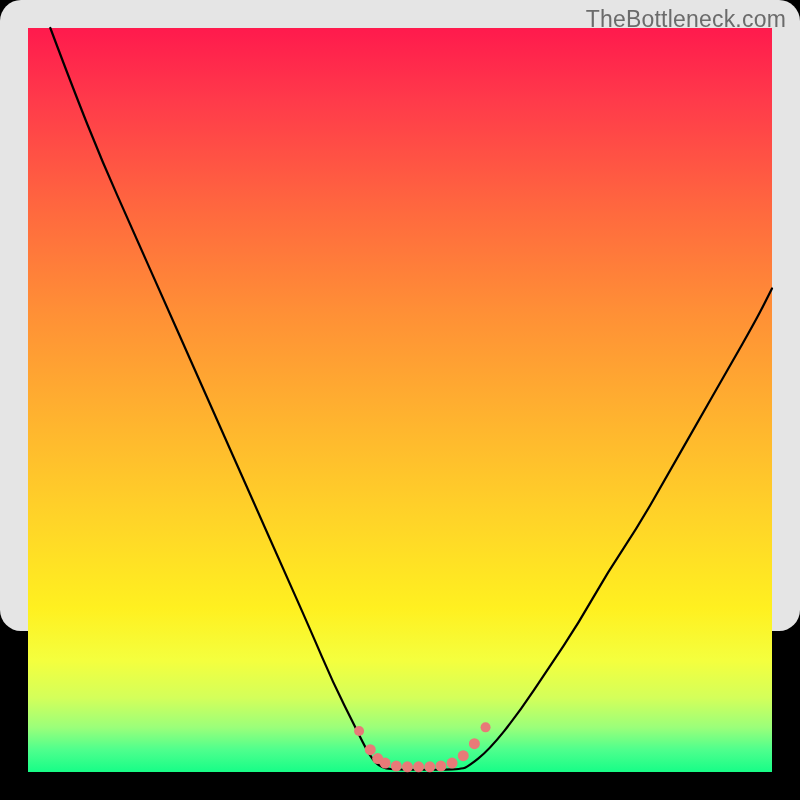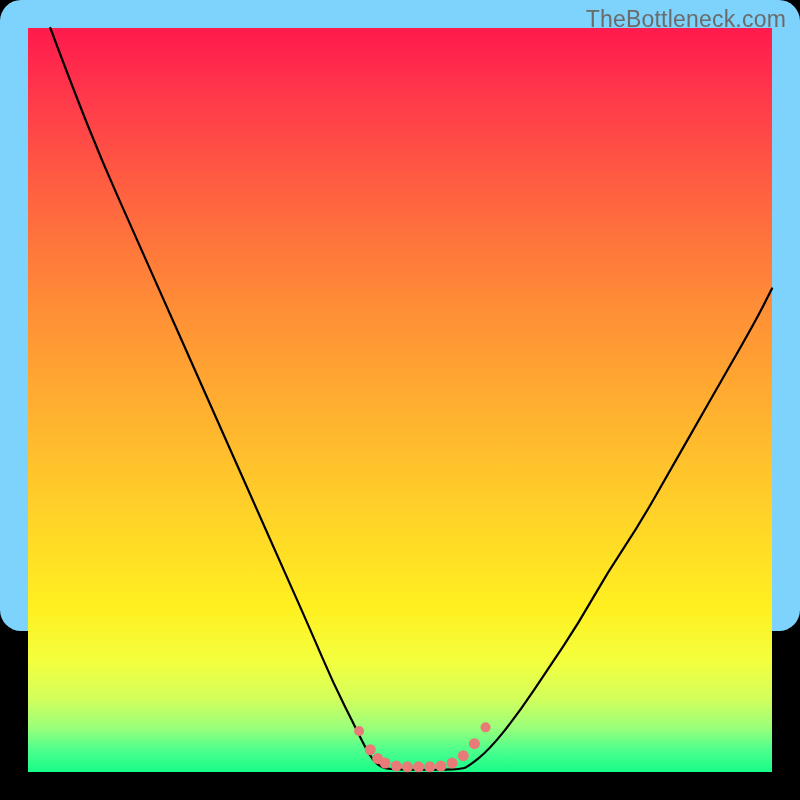--- a/index.html
+++ b/index.html
@@ -10,21 +10,21 @@
     background: #000;
     overflow: hidden;
     font-family: Arial, Helvetica, sans-serif;
   }
   .frame {
     position: absolute;
     left: 0;
     top: 0;
     width: 800px;
     height: 631px;
-    background: #7dd3fc;
+    background: #e5e5e5;
     border-radius: 21px;
   }
   .plot {
     position: absolute;
     left: 28px;
     top: 28px;
     width: 744px;
     height: 744px;
     
     background: linear-gradient(

